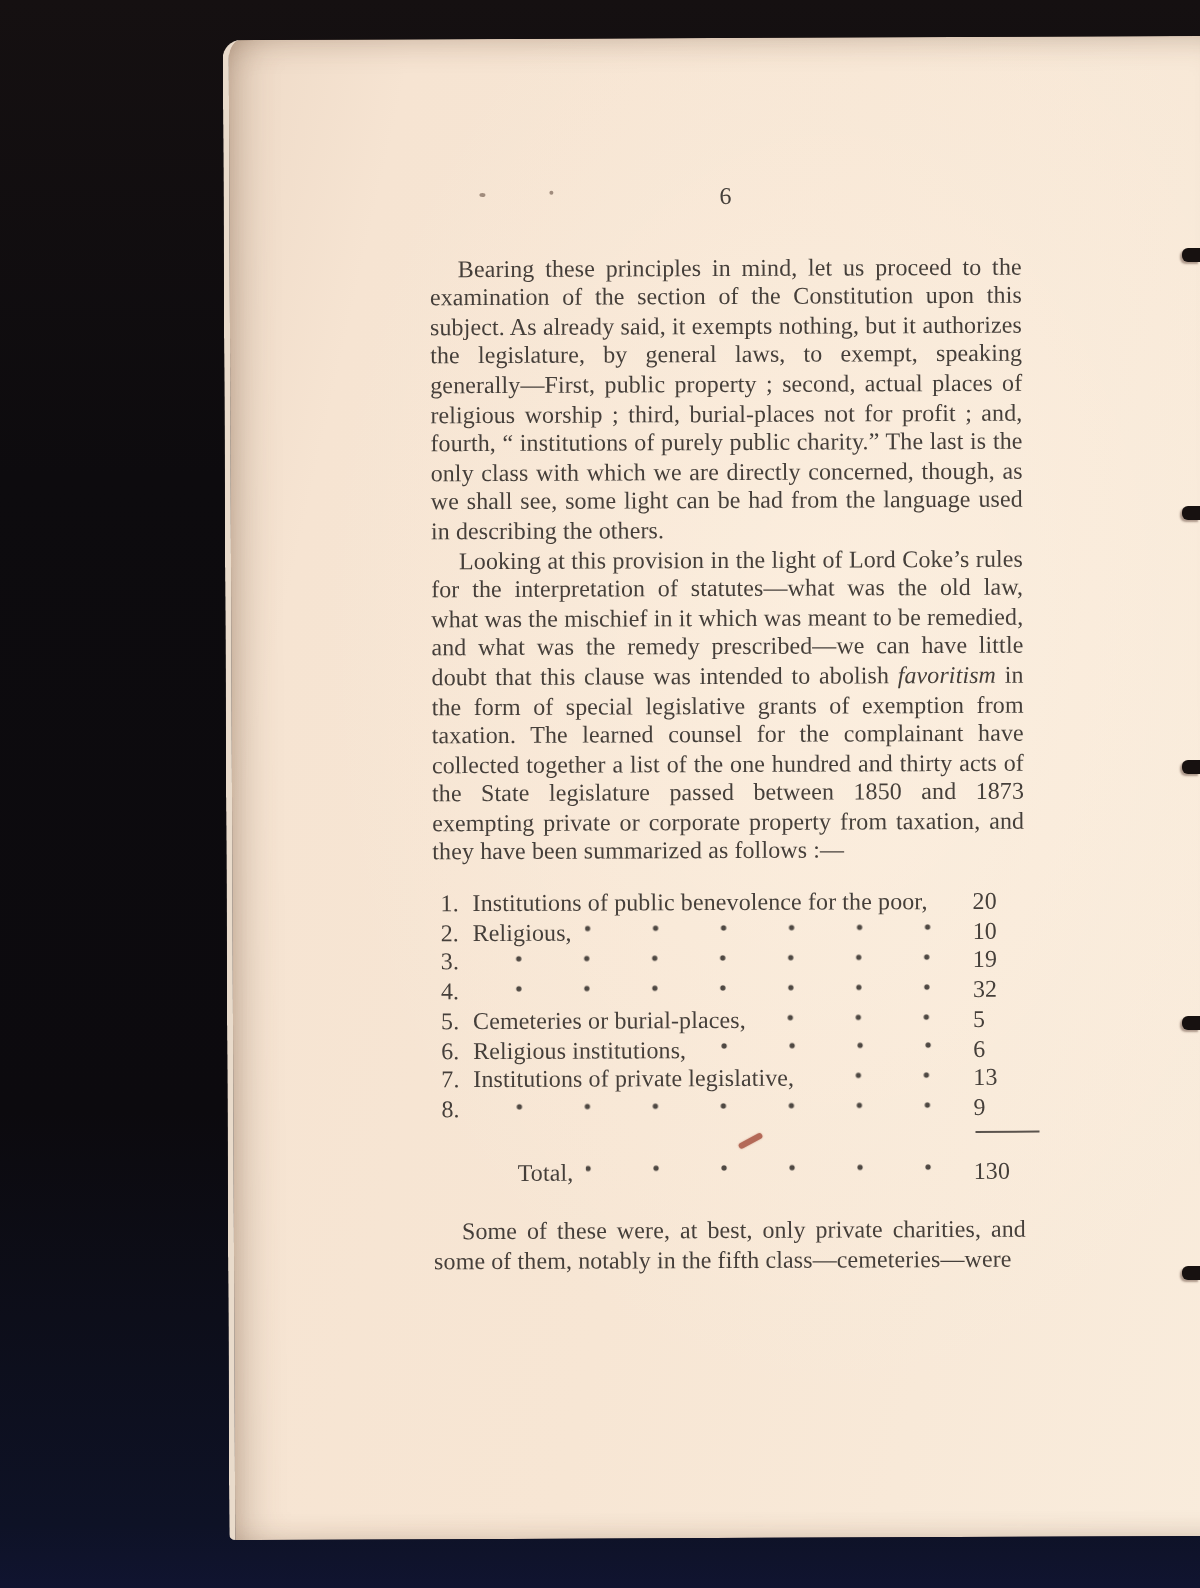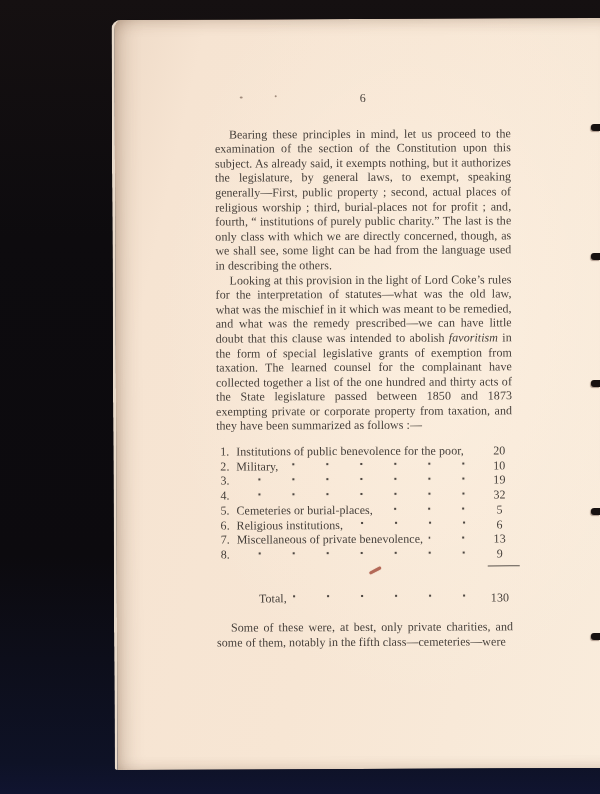--- a/index.html
+++ b/index.html
@@ -31,41 +31,41 @@
     font-size: 12px; line-height: 14.6px; letter-spacing: 0.05px;
   }
   .page-num { text-align: center; margin-bottom: 21px; }
   .para { margin: 0; text-align: justify; }
   .para.indent { text-indent: 14px; }
   
   .list { margin-top: 11px; padding-left: 4px; }
   .row { display: flex; align-items: baseline; line-height: 14.7px; }
   .row .num { width: 16px; flex: 0 0 auto; }
   .row .label { flex: 0 0 auto; white-space: nowrap; }
-  .row .value { flex: 0 0 auto; width: 26px; text-align: center; }
+  .row .value { flex: 0 0 auto; width: 26px; text-align: left; }
   .leader {
     flex: 1 1 auto; min-width: 10px; height: 12px; align-self: flex-end;
     margin: 0 2px 0 6px;
     background-image: radial-gradient(circle, rgba(69,63,58,0.95) 1.05px, rgba(69,63,58,0) 1.6px);
     background-size: 34px 12px;
     background-repeat: repeat-x;
     background-position: right 4px bottom 3px;
   }
   .total-section { position: relative; margin-top: 4px; }
   .sum-rule {
     width: 32px; margin-left: auto; margin-right: -7px;
     border-top: 1.3px solid #5a534d; height: 0;
   }
   .pen-mark {
     position: absolute; left: 152px; top: 3px; width: 13px; height: 3px;
     background: #a34a38; border-radius: 2px; opacity: 0.8;
     transform: rotate(-28deg);
     box-shadow: 0 0 1px rgba(163,74,56,0.6);
   }
-  .total-row { margin-top: 24px; padding-left: 42px; }
+  .total-row { margin-top: 12px; padding-left: 42px; }
   .closing { margin-top: 15px; }
   
   .speck { position: absolute; background: rgba(90,66,52,0.55); border-radius: 50%; }
   .speck.s1 { left: 125px; top: 77px; width: 3px; height: 2px; }
   .speck.s2 { left: 160px; top: 76px; width: 2px; height: 2px; }
   .tab {
     position: absolute; right: 0; width: 9px; height: 7px;
     background: #171110; border-radius: 3px 0 0 3px;
     box-shadow: -1px 1px 1px rgba(60,30,20,0.4);
   }
@@ -87,21 +87,21 @@
         </div>
       <div id="list" class="list">
           <div class="row">
             <span class="num">1.</span>
             <span class="label">Institutions of public benevolence for the poor,</span>
             <span class="leader"></span>
             <span class="value">20</span>
           </div>
           <div class="row">
             <span class="num">2.</span>
-            <span class="label">Military,</span>
+            <span class="label">Religious,</span>
             <span class="leader"></span>
             <span class="value">10</span>
           </div>
           <div class="row">
             <span class="num">3.</span>
             <span class="leader"></span>
             <span class="value">19</span>
           </div>
           <div class="row">
             <span class="num">4.</span>
@@ -115,21 +115,21 @@
             <span class="value">5</span>
           </div>
           <div class="row">
             <span class="num">6.</span>
             <span class="label">Religious institutions,</span>
             <span class="leader"></span>
             <span class="value">6</span>
           </div>
           <div class="row">
             <span class="num">7.</span>
-            <span class="label">Miscellaneous of private benevolence,</span>
+            <span class="label">Institutions of private legislative,</span>
             <span class="leader"></span>
             <span class="value">13</span>
           </div>
           <div class="row">
             <span class="num">8.</span>
             <span class="leader"></span>
             <span class="value">9</span>
           </div>
         </div>
       <div class="total-section">

